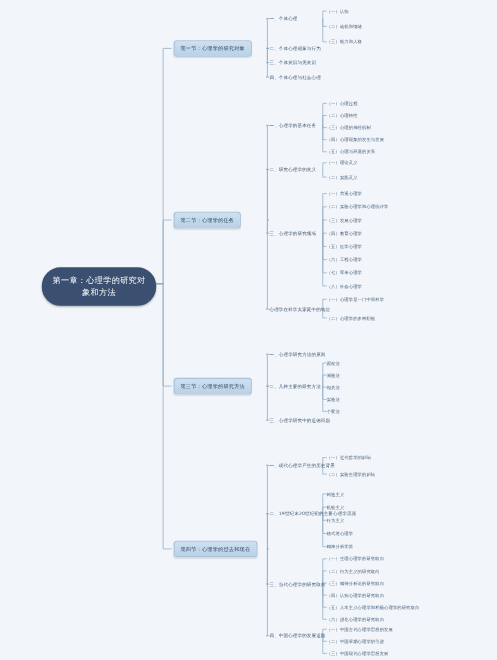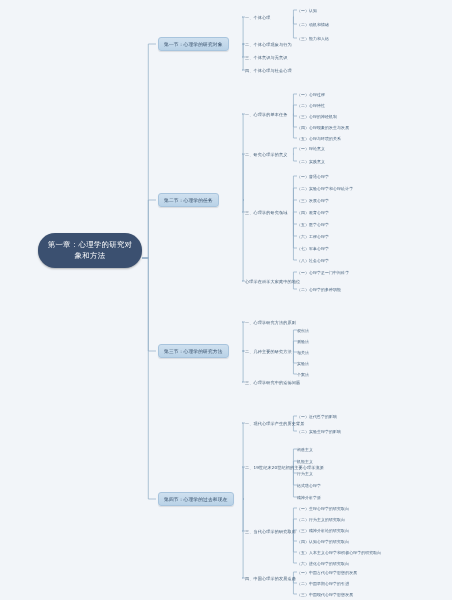--- a/index.html
+++ b/index.html
@@ -180,21 +180,21 @@
         <path d="M242,578 H245"></path>
         <path d="M293,578 H293.45 V572 H294"></path>
         <path d="M294,572 H297"></path>
         <path d="M293,578 H293.45 V583 H294"></path>
         <path d="M294,583 H297"></path>
         <path d="M293,578 H293.45 V594 H294"></path>
         <path d="M294,594 H297"></path>
       </g>
   </svg>
   <div id="nodes">
-      <div class="node root" style="left: 38px; top: 233px; border-radius: 17px;">第一章：心理学的研究对象和方法</div>
+      <div class="node root" style="left: 38px; top: 243px; border-radius: 17px;">第一章：心理学的研究对象和方法</div>
       <div class="node lvl1" style="left: 158px; top: 44px; transform: translateY(-50%);">第一节：心理学的研究对象</div>
       <div class="node lvl2" style="left: 245px; top: 17px; transform: translateY(-50%);">一、个体心理</div>
       <div class="node lvl3" style="left: 297px; top: 10px; transform: translateY(-50%);">（一）认知</div>
       <div class="node lvl3" style="left: 297px; top: 24px; transform: translateY(-50%);">（二）动机和情绪</div>
       <div class="node lvl3" style="left: 297px; top: 38px; transform: translateY(-50%);">（三）能力和人格</div>
       <div class="node lvl2" style="left: 245px; top: 44px; transform: translateY(-50%);">二、个体心理现象与行为</div>
       <div class="node lvl2" style="left: 245px; top: 57px; transform: translateY(-50%);">三、个体意识与无意识</div>
       <div class="node lvl2" style="left: 245px; top: 70px; transform: translateY(-50%);">四、个体心理与社会心理</div>
       <div class="node lvl1" style="left: 158px; top: 200px; transform: translateY(-50%);">第二节：心理学的任务</div>
       <div class="node lvl2" style="left: 245px; top: 114px; transform: translateY(-50%);">一、心理学的基本任务</div>

